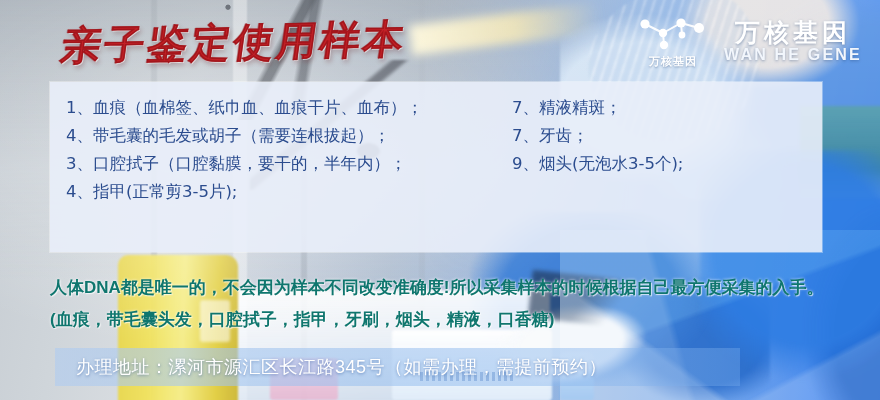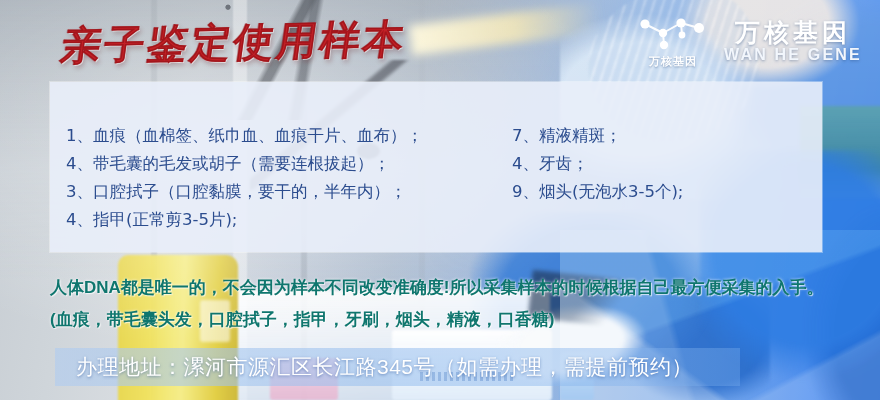--- a/index.html
+++ b/index.html
@@ -219,21 +219,21 @@
 
   
   .panel{
     position:absolute;left:50px;top:82px;width:772px;height:170px;
     background:rgba(233,238,249,.90);
     box-shadow:0 0 0 1px rgba(255,255,255,.35);
     display:flex;
     padding:12px 0 10px 0;
     box-sizing:border-box;
   }
-  .panel-col{flex:0 0 auto;margin-top:28px;}
+  .panel-col{flex:0 0 auto;}
   .panel-col.left{width:430px;padding-left:16px;}
   .panel-col.right{width:330px;padding-left:16px;}
   .li{
     display:block;
     font-size:16.5px;line-height:28px;color:#2b4c8e;
     font-family:"DejaVu Sans","Liberation Sans",sans-serif;
     white-space:nowrap;
   }
 
   
@@ -249,21 +249,21 @@
   }
 
   
   .addr-band{
     position:absolute;left:55px;top:348px;width:685px;height:38px;
     background:linear-gradient(90deg, rgba(176,204,240,.62) 0%, rgba(150,190,238,.55) 45%, rgba(120,172,236,.38) 100%);
   }
   .addr-text{
     position:absolute;left:76px;top:351px;
     font-family:"Liberation Sans","DejaVu Sans",sans-serif;
-    font-size:21px;line-height:32px;color:#ffffff;letter-spacing:.5px;
+    font-size:18px;line-height:32px;color:#ffffff;letter-spacing:.5px;
     white-space:nowrap;
     text-shadow:0 1px 3px rgba(40,80,150,.55);
   }
 </style>
 </head>
 <body>
 
 <div class="poster">
 
   <div class="bg">
@@ -322,21 +322,21 @@
 
   <div class="panel">
     <div class="panel-col left">
       <span class="li">1、血痕（血棉签、纸巾血、血痕干片、血布）；</span>
       <span class="li">4、带毛囊的毛发或胡子（需要连根拔起）；</span>
       <span class="li">3、口腔拭子（口腔黏膜，要干的，半年内）；</span>
       <span class="li">4、指甲(正常剪3-5片);</span>
     </div>
     <div class="panel-col right">
       <span class="li">7、精液精斑；</span>
-      <span class="li">4、牙齿；</span>
+      <span class="li">7、牙齿；</span>
       <span class="li">9、烟头(无泡水3-5个);</span>
     </div>
   </div>
 
   <div class="para">人体DNA都是唯一的，不会因为样本不同改变准确度!所以采集样本的时候根据自己最方便采集的入手。(血痕，带毛囊头发，口腔拭子，指甲，牙刷，烟头，精液，口香糖)</div>
 
   <div class="addr-band"></div>
   <div class="addr-text">办理地址：漯河市源汇区长江路345号（如需办理，需提前预约）</div>
 
 </div>

